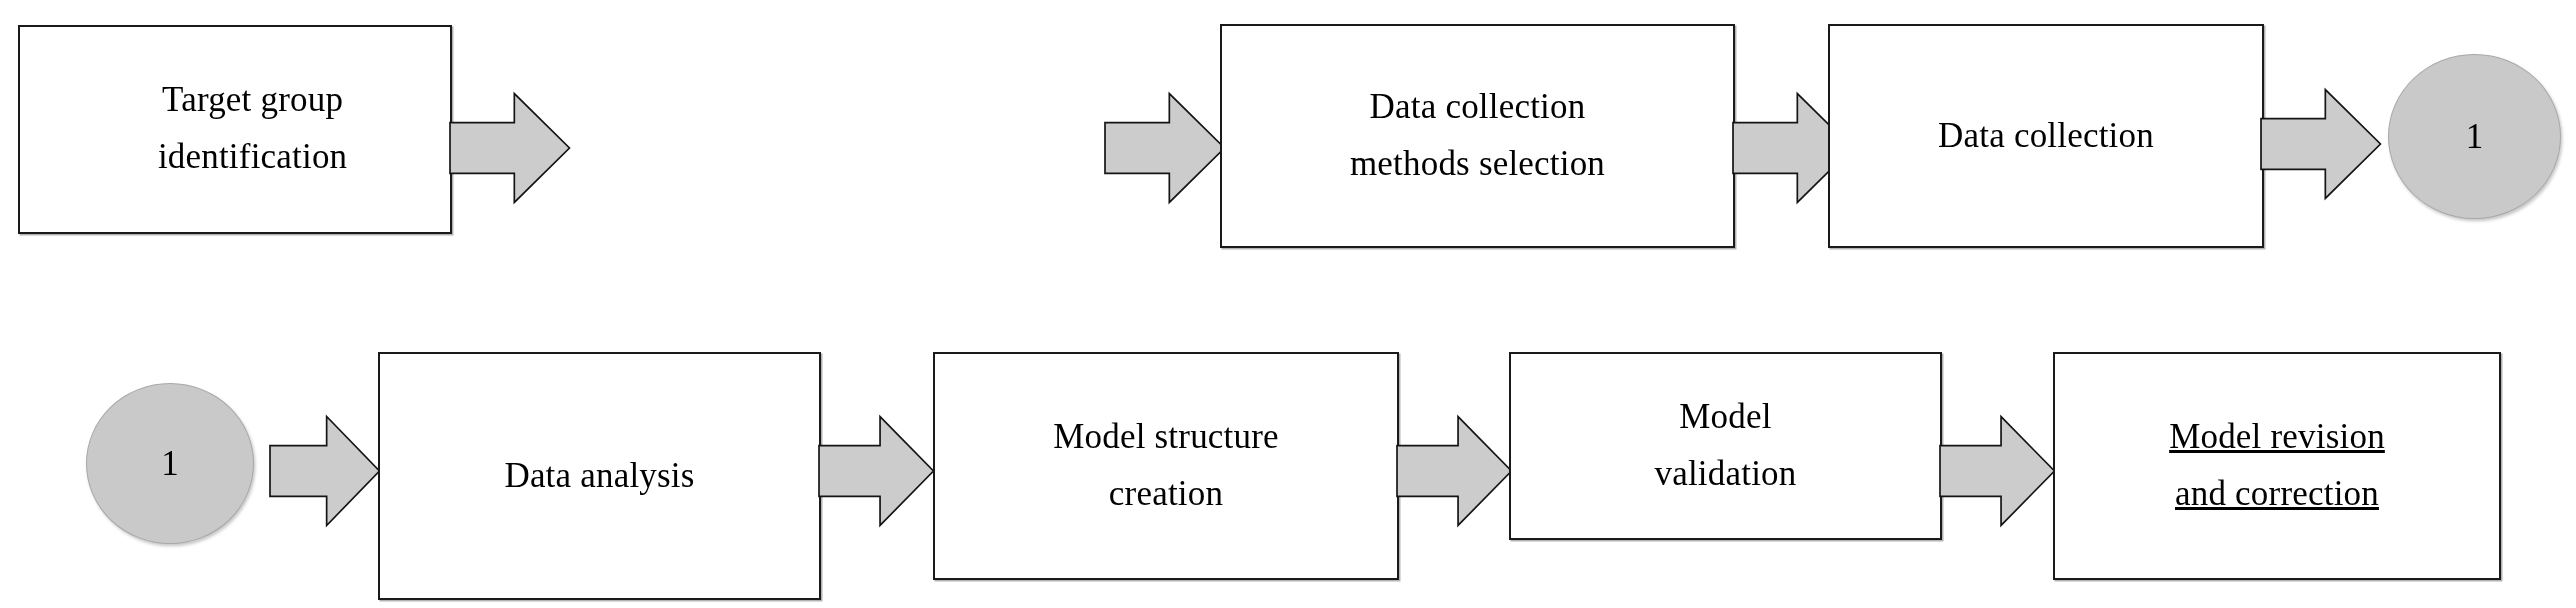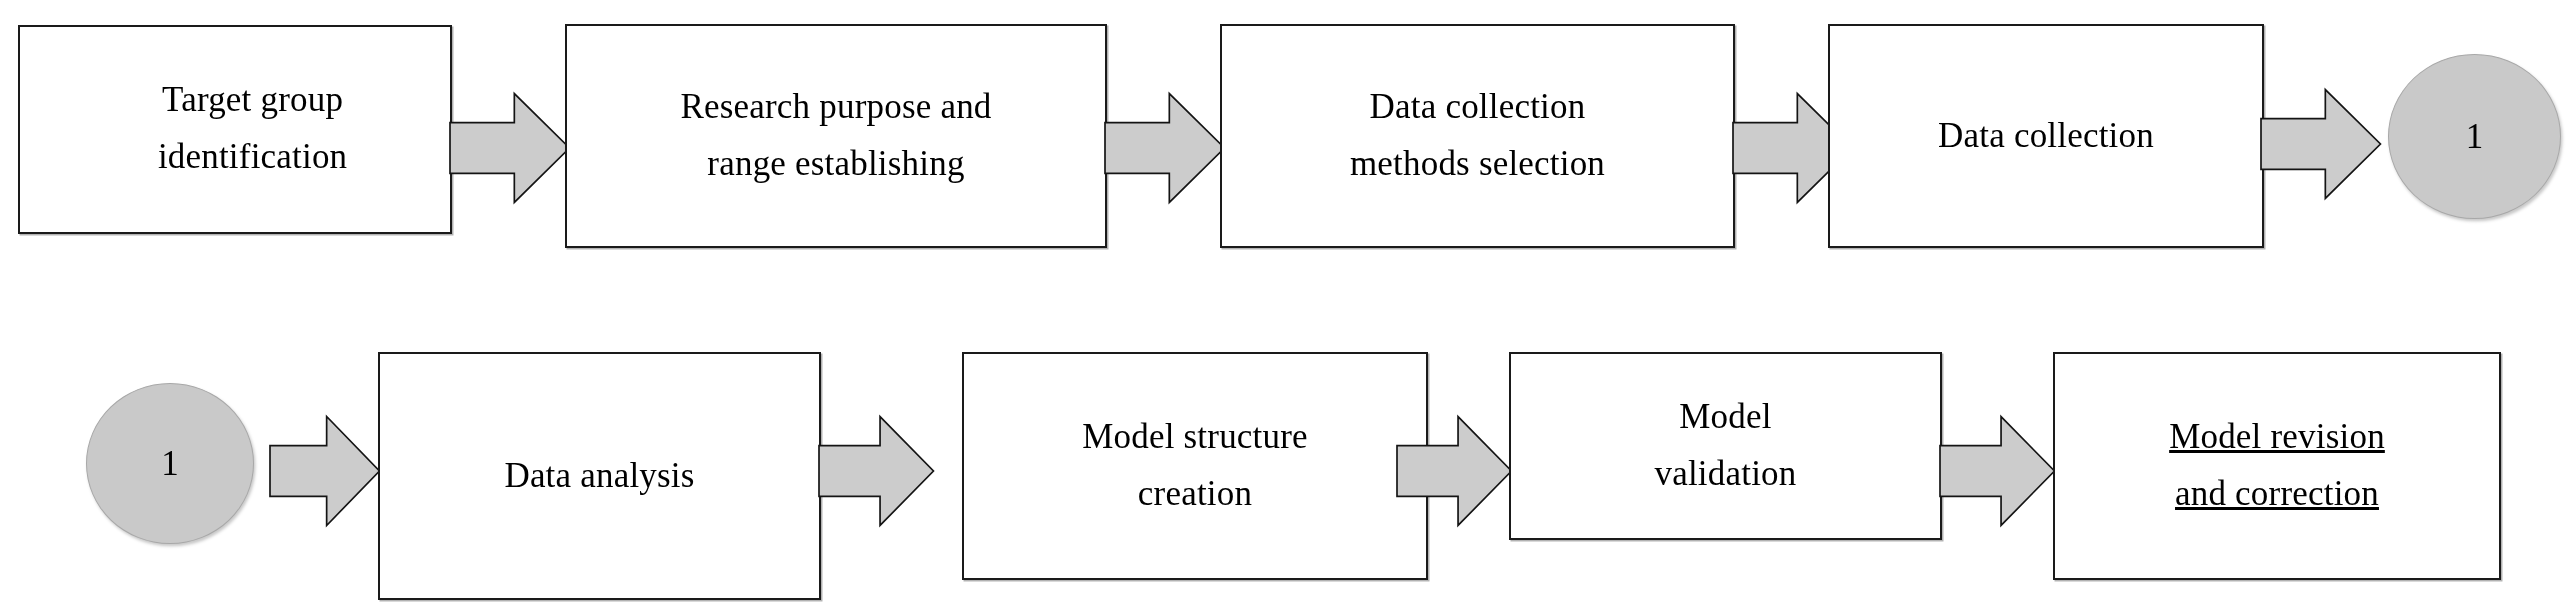--- a/index.html
+++ b/index.html
@@ -78,24 +78,20 @@
     <span class="label">Target group
 identification</span>
   </div>
 
   <div class="arrow" style="left:450px; top:92px; width:121px; height:112px;">
     <svg viewBox="0 0 158 146" preserveAspectRatio="none">
       <polygon points="0,40 84,40 84,2 156,73 84,144 84,106 0,106"></polygon>
     </svg>
   </div>
 
-  <div class="node-box" style="left:565px; top:24px; width:542px; height:224px;">
-    <span class="label">Research purpose and
-range establishing</span>
-  </div>
 
   <div class="arrow" style="left:1105px; top:92px; width:121px; height:112px;">
     <svg viewBox="0 0 158 146" preserveAspectRatio="none">
       <polygon points="0,40 84,40 84,2 156,73 84,144 84,106 0,106"></polygon>
     </svg>
   </div>
 
   <div class="node-box" style="left:1220px; top:24px; width:515px; height:224px;">
     <span class="label">Data collection
 methods selection</span>
@@ -134,21 +130,21 @@
   <div class="node-box" style="left:378px; top:352px; width:443px; height:248px;">
     <span class="label">Data analysis</span>
   </div>
 
   <div class="arrow" style="left:819px; top:415px; width:116px; height:112px;">
     <svg viewBox="0 0 152 146" preserveAspectRatio="none">
       <polygon points="0,40 80,40 80,2 150,73 80,144 80,106 0,106"></polygon>
     </svg>
   </div>
 
-  <div class="node-box" style="left:933px; top:352px; width:466px; height:228px;margin-left:29px;">
+  <div class="node-box" style="left:933px; top:352px; width:466px; height:228px;">
     <span class="label">Model structure
 creation</span>
   </div>
 
   <div class="arrow" style="left:1397px; top:415px; width:116px; height:112px;">
     <svg viewBox="0 0 152 146" preserveAspectRatio="none">
       <polygon points="0,40 80,40 80,2 150,73 80,144 80,106 0,106"></polygon>
     </svg>
   </div>
 

